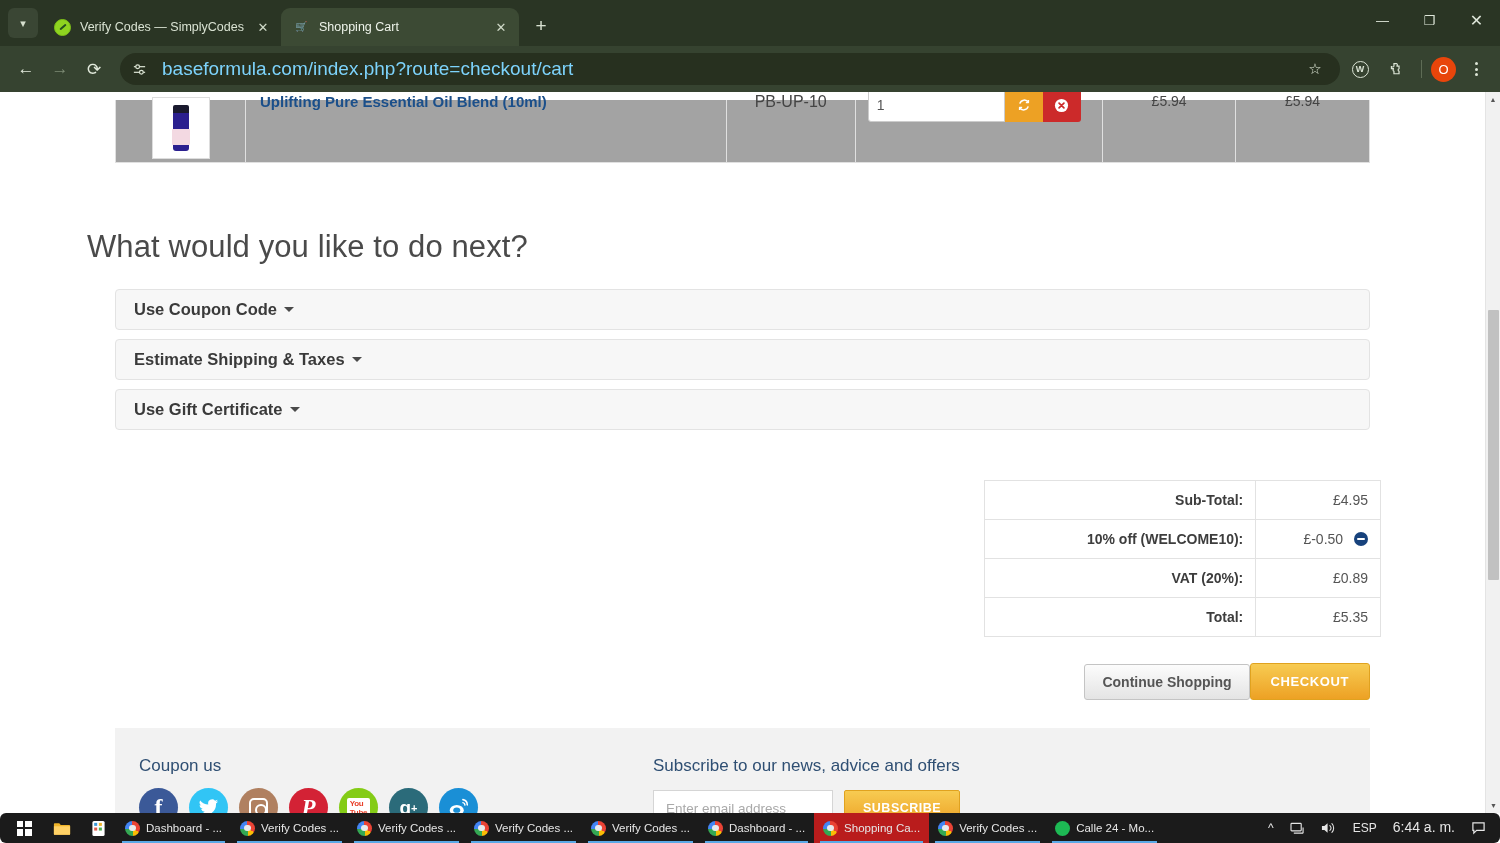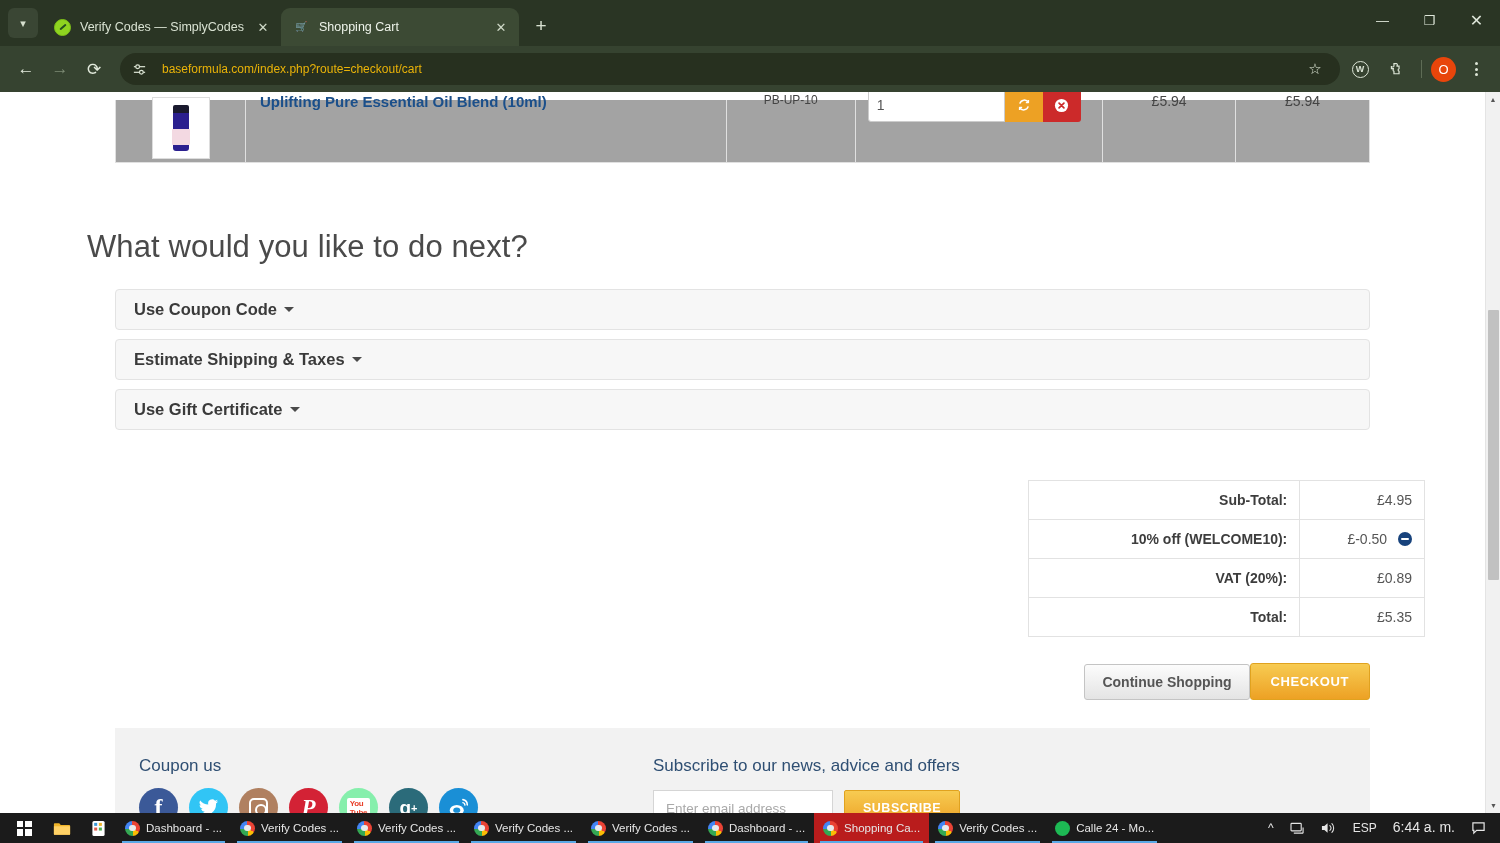--- a/index.html
+++ b/index.html
@@ -134,22 +134,22 @@
     gap: 10px;
   }
   .site-info {
     width: 26px; height: 26px;
     border-radius: 50%;
     display: flex; align-items: center; justify-content: center;
     color: #dbe4d4;
   }
   .url-text {
     flex: 1 1 auto;
-    font-size: 12px;
-    color: #eab308;
+    font-size: 19px;
+    color: #7dd3fc;
     white-space: nowrap;
     overflow: hidden;
   }
   .star-btn {
     width: 26px; height: 26px;
     display: flex; align-items: center; justify-content: center;
     color: #dbe4d4; font-size: 15px;
   }
   .tb-icon {
     width: 32px; height: 32px;
@@ -237,21 +237,21 @@
   }
   .c-name { width: 498px; border-right: 1px solid #e0e0e0; padding: 0 14px; }
   .c-name a {
     color: #1b4f8a;
     font-weight: bold;
     font-size: 15px;
     text-decoration: none;
     display: block;
     margin-top: -7px;
   }
-  .c-model { width: 134px; border-right: 1px solid #e0e0e0; text-align: center; font-size: 12px; color: #444; padding-top: 0; }
+  .c-model { width: 134px; border-right: 1px solid #e0e0e0; text-align: center; font-size: 16px; color: #444; padding-top: 0; }
   .c-model span { display: block; margin-top: -7px; }
   .c-qty { width: 256px; border-right: 1px solid #e0e0e0; padding: 0 12px; }
   .qty-group { display: flex; margin-top: -12px; }
   .qty-input {
     width: 137px; height: 34px;
     border: 1px solid #ccc;
     padding: 0 8px;
     font-size: 14px;
     color: #555;
     background: #fff;
@@ -300,21 +300,21 @@
     display: inline-block;
     width: 0; height: 0;
     border-left: 5px solid transparent;
     border-right: 5px solid transparent;
     border-top: 5px solid #4a4a4a;
     margin-left: 7px;
     vertical-align: middle;
   }
 
   
-  .totals-wrap { display: flex; justify-content: flex-end; margin: 50px 60px 0 0; }
+  .totals-wrap { display: flex; justify-content: flex-end; margin: 50px 104px 0 0; }
   table.totals { border-collapse: collapse; width: 397px; }
   table.totals td {
     border: 1px solid #e2e2e2;
     height: 39px;
     font-size: 14px;
     padding: 0 12px;
   }
   table.totals td.t-label {
     text-align: right;
     font-weight: bold;
@@ -406,21 +406,21 @@
   }
   .soc-ig i::after {
     content: "";
     position: absolute;
     width: 8px; height: 8px;
     border: 2px solid #fff;
     border-radius: 50%;
     left: 3.5px; top: 3.5px;
   }
   .soc-pi { background: #d32235; font-family: "Liberation Serif", serif; font-size: 23px; font-style: italic; }
-  .soc-yt { background: #86efac; font-size: 9px; align-items: center; }
+  .soc-yt { background: #84cc16; font-size: 9px; align-items: center; }
   .soc-yt i {
     display: block;
     background: #fff;
     color: #e8402a;
     font-style: normal;
     font-weight: bold;
     font-size: 8px;
     line-height: 9px;
     padding: 1px 3px;
     border-radius: 2px;
@@ -476,20 +476,21 @@
 
   
   .taskbar {
     position: absolute;
     bottom: 0; left: 0;
     width: 1500px; height: 30px;
     background: #1b1b1b;
     display: flex;
     align-items: center;
     padding-left: 4px;
+    border-radius: 6px;
   }
   .tb-start {
     width: 40px; height: 30px;
     display: flex; align-items: center; justify-content: center;
   }
   .win-logo {
     width: 15px; height: 15px;
     display: grid;
     grid-template-columns: 1fr 1fr;
     grid-template-rows: 1fr 1fr;

